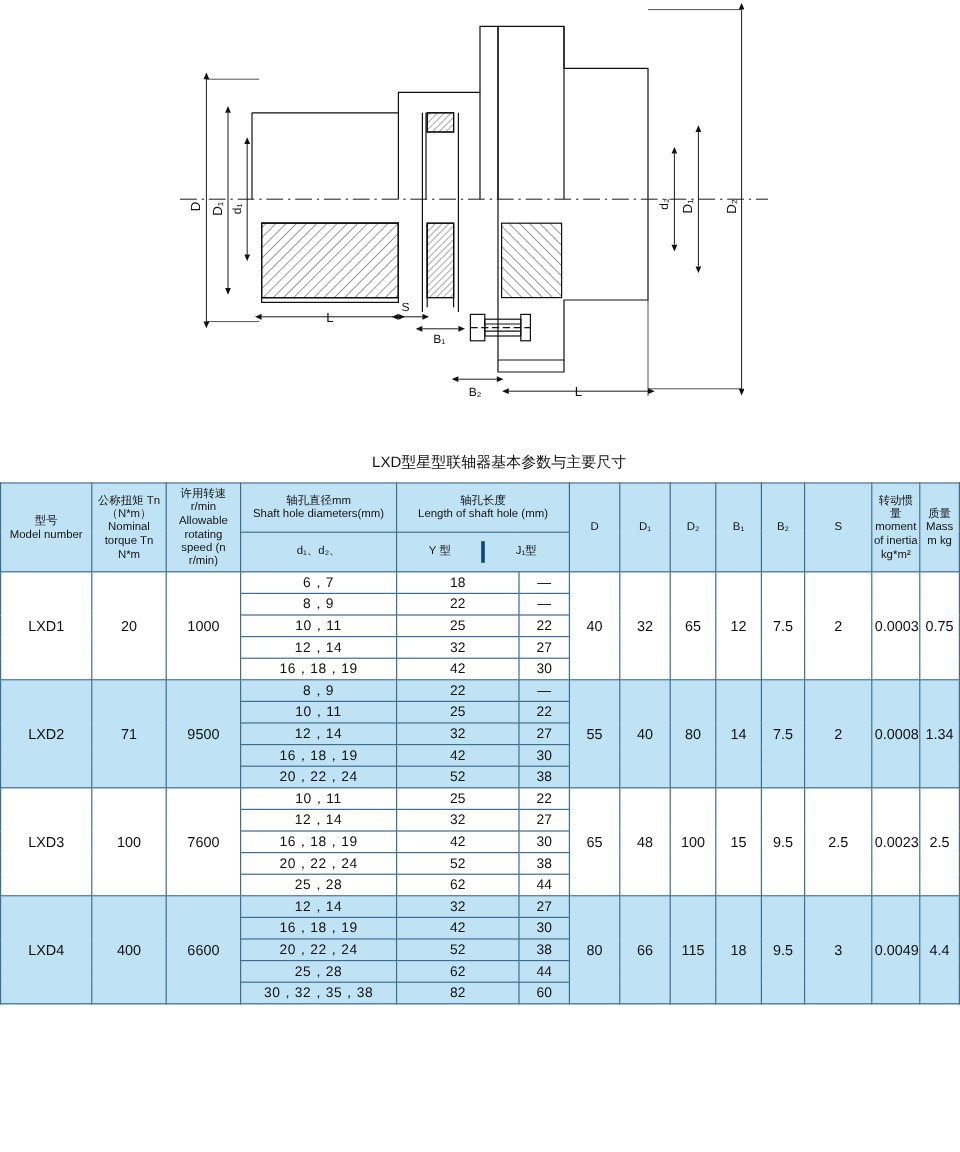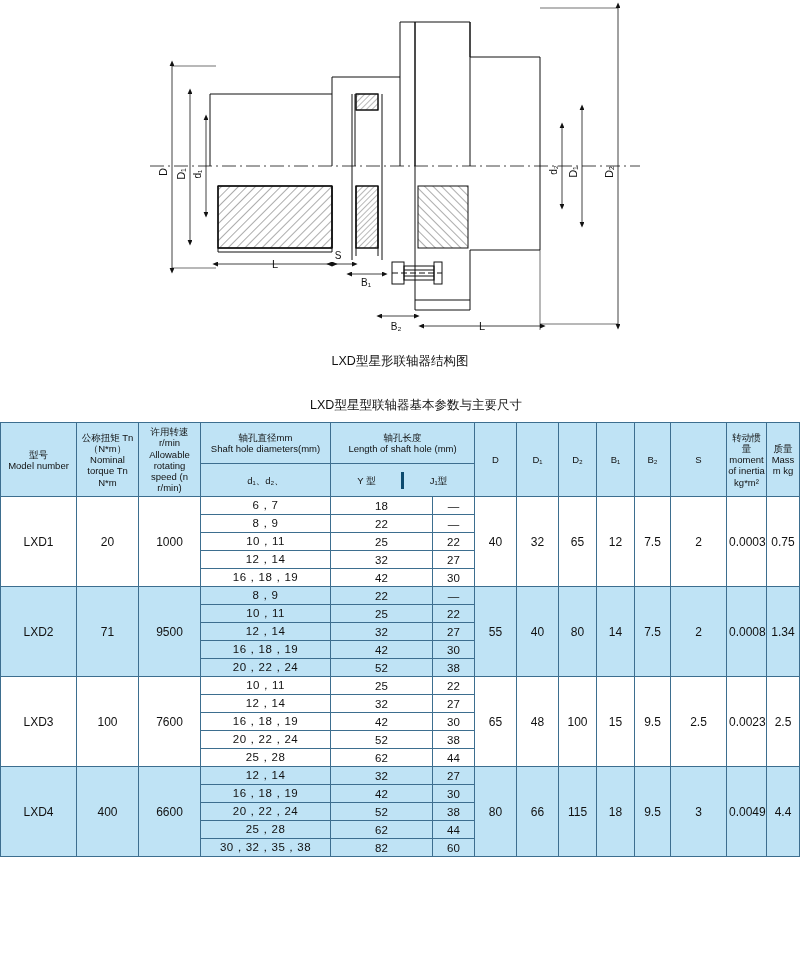--- a/index.html
+++ b/index.html
@@ -192,21 +192,20 @@
       <text x="275" y="268" text-anchor="middle">L</text>
       <text x="338" y="259" text-anchor="middle" font-size="10">S</text>
       <text x="366" y="286" text-anchor="middle" font-size="10">B₁</text>
       <text x="396" y="330" text-anchor="middle" font-size="10">B₂</text>
       <text x="482" y="330" text-anchor="middle">L</text>
     </g>
   </svg>
 </div>
 
 <div class="caption-block" id="caption-structure">
-  <div class="caption-cn">LXD型星形联轴器结构图</div>
 </div>
 
 <div class="caption-block" id="caption-table">
   <div class="caption-cn">LXD型星型联轴器基本参数与主要尺寸</div>
 </div>
 
 <table id="params-table">
   <colgroup>
     <col style="width:76px">
     <col style="width:62px">

